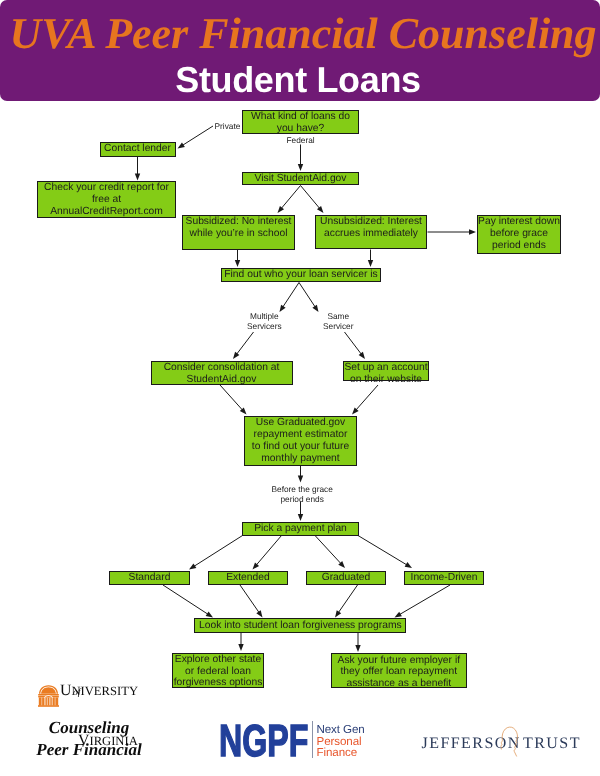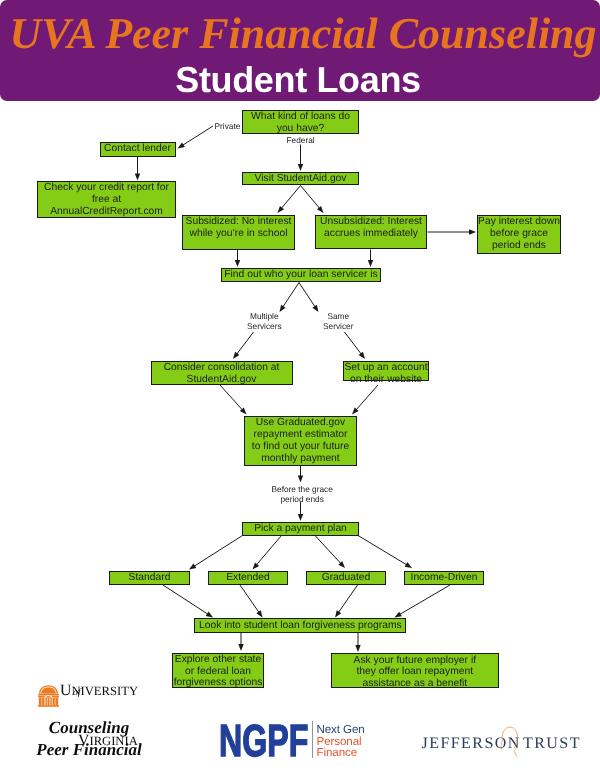--- a/index.html
+++ b/index.html
@@ -158,21 +158,21 @@
         <span>Income-Driven</span>
       </div>
       <div class="box" style="left: 194.3px; top: 618.3px; width: 212px; height: 14.3px;">
         <span>Look into student loan forgiveness programs</span>
       </div>
       <div class="box" style="left: 172px; top: 652.5px; width: 92px; height: 35.5px;">
         <span>Explore other state</span>
         <span>or federal loan</span>
         <span>forgiveness options</span>
       </div>
-      <div class="box" style="left: 330.8px; top: 653.3px; width: 168px; height: 35px;">
+      <div class="box" style="left: 330.8px; top: 653.3px; width: 136px; height: 35px;">
         <span>Ask your future employer if</span>
         <span>they offer loan repayment</span>
         <span>assistance as a benefit</span>
       </div>
     </div>
   <div id="elabels">
       <div class="elabel" style="left: 214.5px; top: 121px;"><div>Private</div></div>
       <div class="elabel" style="left: 286.5px; top: 134.8px;"><div>Federal</div></div>
       <div class="elabel" style="left: 247px; top: 310.5px;"><div>Multiple</div><div>Servicers</div></div>
       <div class="elabel" style="left: 323px; top: 310.5px;"><div>Same</div><div>Servicer</div></div>

